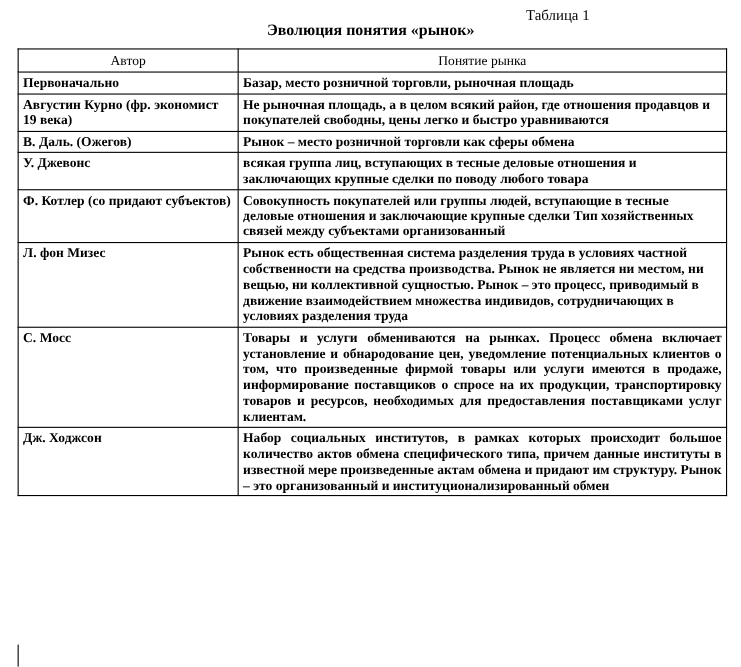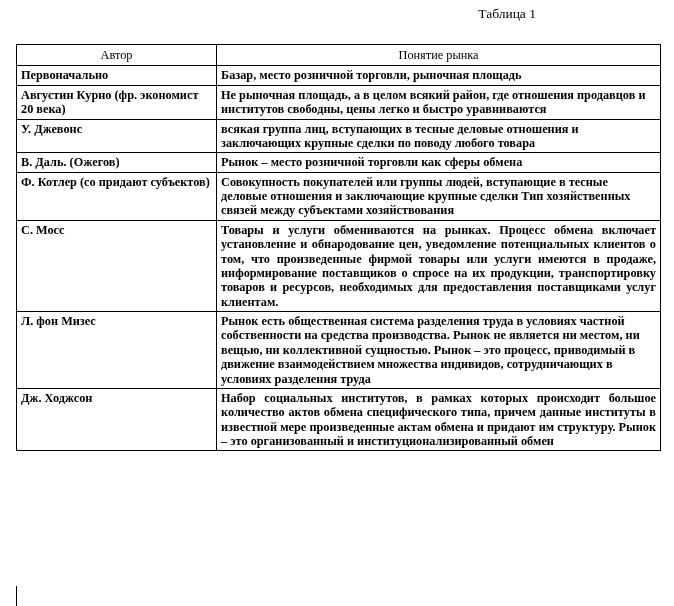--- a/index.html
+++ b/index.html
@@ -82,60 +82,61 @@
     background: #000000;
   }
 </style>
 </head>
 <body>
 
 <div class="page">
 
   <div class="table-number">Таблица 1</div>
 
+  <div class="doc-title">Эволюция понятия «рынок»</div>
 
   <table class="main">
     <colgroup>
       <col class="c-author">
       <col class="c-def">
     </colgroup>
     <thead>
       <tr>
         <th>Автор</th>
         <th>Понятие рынка</th>
       </tr>
     </thead>
     <tbody>
       <tr>
         <td class="author">Первоначально</td>
         <td class="def nowrap-just">Базар, место розничной торговли, рыночная площадь</td>
       </tr>
       <tr>
-        <td class="author">Августин Курно (фр. экономист 20 века)</td>
-        <td class="def nowrap-just">Не рыночная площадь, а в целом всякий район, где отношения продавцов и институтов свободны, цены легко и быстро уравниваются</td>
+        <td class="author">Августин Курно (фр. экономист 19 века)</td>
+        <td class="def nowrap-just">Не рыночная площадь, а в целом всякий район, где отношения продавцов и покупателей свободны, цены легко и быстро уравниваются</td>
+      </tr>
+      <tr>
+        <td class="author">В. Даль. (Ожегов)</td>
+        <td class="def nowrap-just">Рынок – место розничной торговли как сферы обмена</td>
       </tr>
       <tr>
         <td class="author">У. Джевонс</td>
         <td class="def nowrap-just">всякая группа лиц, вступающих в тесные деловые отношения и заключающих крупные сделки по поводу любого товара</td>
       </tr>
       <tr>
-        <td class="author">В. Даль. (Ожегов)</td>
-        <td class="def nowrap-just">Рынок – место розничной торговли как сферы обмена</td>
+        <td class="author">Ф. Котлер (со придают субъектов)</td>
+        <td class="def nowrap-just">Совокупность покупателей или группы людей, вступающие в тесные деловые отношения и заключающие крупные сделки Тип хозяйственных связей между субъектами организованный</td>
       </tr>
       <tr>
-        <td class="author">Ф. Котлер (со придают субъектов)</td>
-        <td class="def nowrap-just">Совокупность покупателей или группы людей, вступающие в тесные деловые отношения и заключающие крупные сделки Тип хозяйственных связей между субъектами хозяйствования</td>
+        <td class="author">Л. фон Мизес</td>
+        <td class="def nowrap-just">Рынок есть общественная система разделения труда в условиях частной собственности на средства производства. Рынок не является ни местом, ни вещью, ни коллективной сущностью. Рынок – это процесс, приводимый в движение взаимодействием множества индивидов, сотрудничающих в условиях разделения труда</td>
       </tr>
       <tr>
         <td class="author">С. Мосс</td>
         <td class="def">Товары и услуги обмениваются на рынках. Процесс обмена включает установление и обнародование цен, уведомление потенциальных клиентов о том, что произведенные фирмой товары или услуги имеются в продаже, информирование поставщиков о спросе на их продукции, транспортировку товаров и ресурсов, необходимых для предоставления поставщиками услуг клиентам.</td>
-      </tr>
-      <tr>
-        <td class="author">Л. фон Мизес</td>
-        <td class="def nowrap-just">Рынок есть общественная система разделения труда в условиях частной собственности на средства производства. Рынок не является ни местом, ни вещью, ни коллективной сущностью. Рынок – это процесс, приводимый в движение взаимодействием множества индивидов, сотрудничающих в условиях разделения труда</td>
       </tr>
       <tr>
         <td class="author">Дж. Ходжсон</td>
         <td class="def">Набор социальных институтов, в рамках которых происходит большое количество актов обмена специфического типа, причем данные институты в известной мере произведенные актам обмена и придают им структуру. Рынок – это организованный и институционализированный обмен</td>
       </tr>
     </tbody>
   </table>
 
   <div class="left-rule"></div>
 

